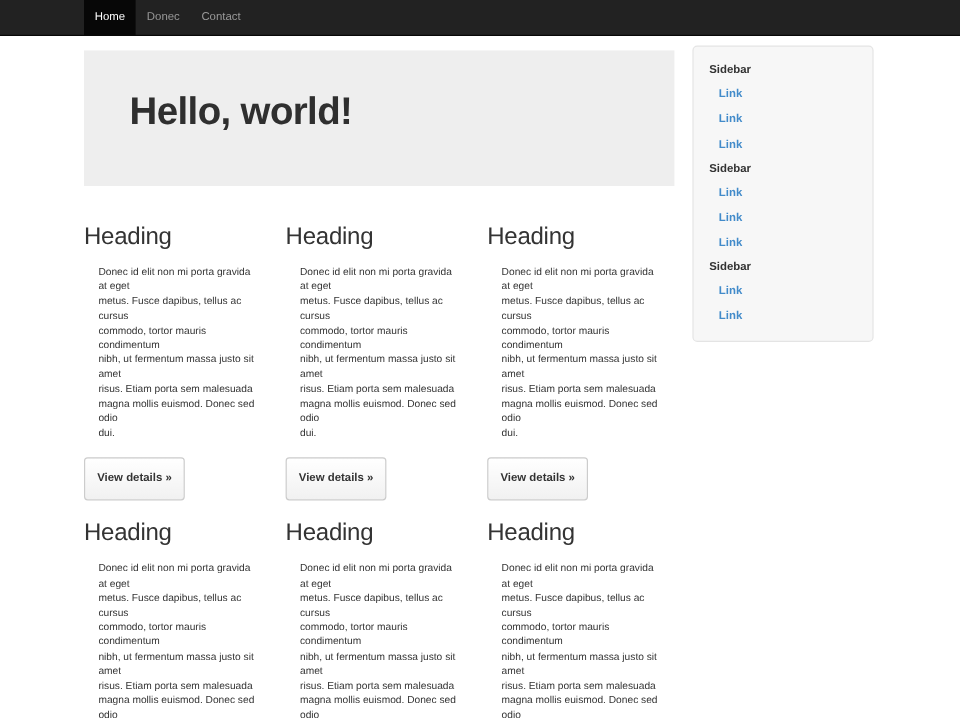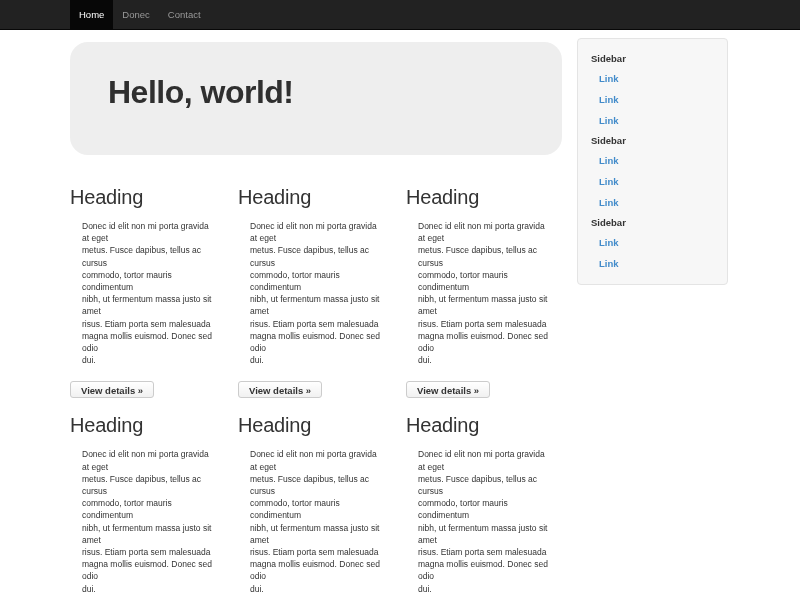--- a/index.html
+++ b/index.html
@@ -31,21 +31,21 @@
   }
   .nav li.active a { background: #070707; color: #ffffff; }
 
   
   .container { width: 660px; margin: 0 auto; }
   .row-main { display: flex; align-items: flex-start; }
   .main-col { width: 492px; }
 
   
   .jumbotron {
-    margin-top: 12px; background: #eeeeee; border-radius: 18px;
+    margin-top: 12px; background: #eeeeee; border-radius: 0;
     padding: 34px 38px 35px 38px;
   }
   .jumbotron h1 {
     margin: 0 0 12px 0; font-size: 32px; line-height: 32px;
     font-weight: bold; color: #2f2f2f; letter-spacing: -0.5px;
   }
   .jumbotron p {
     margin: 0; font-size: 13px; line-height: 16px; color: #555555;
     white-space: pre-line;
   }
@@ -57,21 +57,21 @@
   .card h2 {
     margin: 31px 0 8px 0; font-size: 20px; line-height: 22px;
     font-weight: normal; color: #333333; letter-spacing: -0.2px;
   }
   .card-row.second .card h2 { margin-top: 16px; }
   .card p {
     margin: 12px; font-size: 8.5px; line-height: 12.2px; color: #333333;
     white-space: pre-line;
   }
   .btn {
-    display: inline-block; margin-top: 3px; height: 17px;
+    display: inline-block; margin-top: 3px; height: 36px;
     padding: 0 10px; line-height: 18px;
     font-family: inherit; font-size: 9.5px; font-weight: bold; color: #333333;
     background: linear-gradient(#ffffff, #f1f1f1);
     border: 1px solid #cccccc; border-radius: 3px; cursor: pointer;
   }
 
   
   .sidebar {
     width: 151px; margin-left: 15px; margin-top: 8px;
     background: #f7f7f7; border: 1px solid #e4e4e4; border-radius: 4px;

